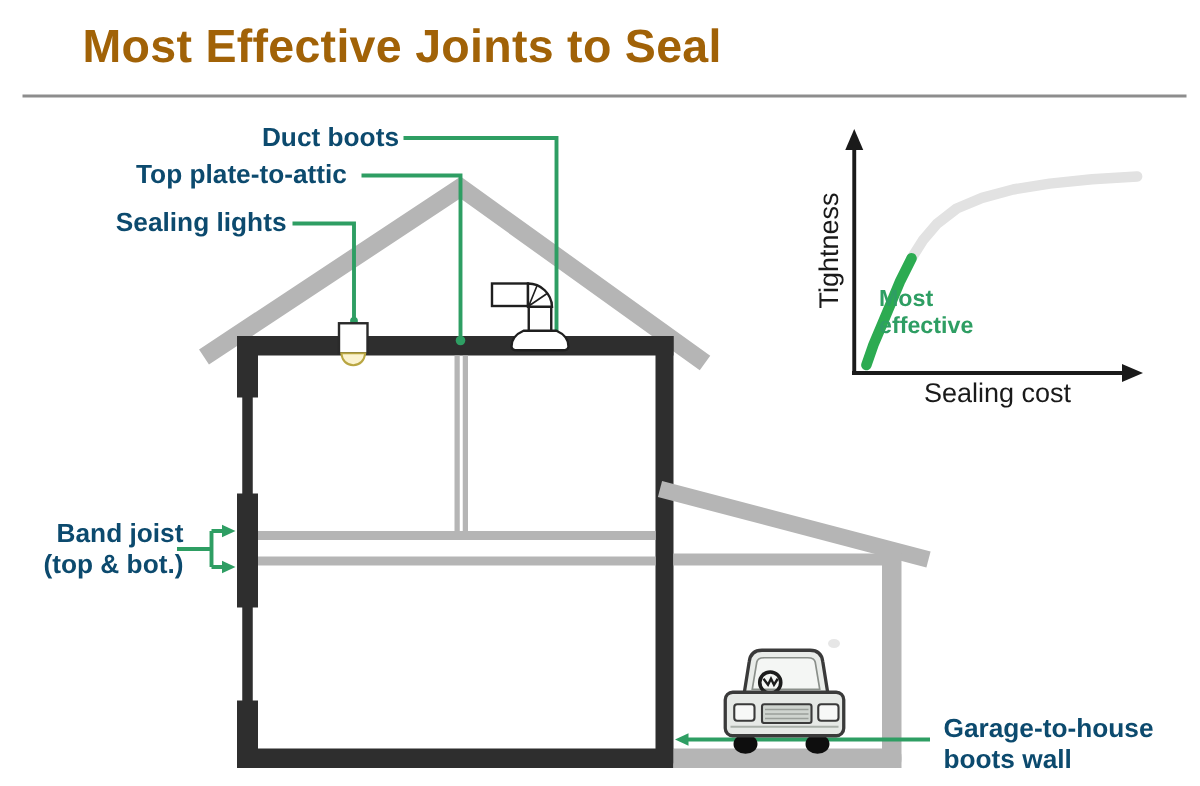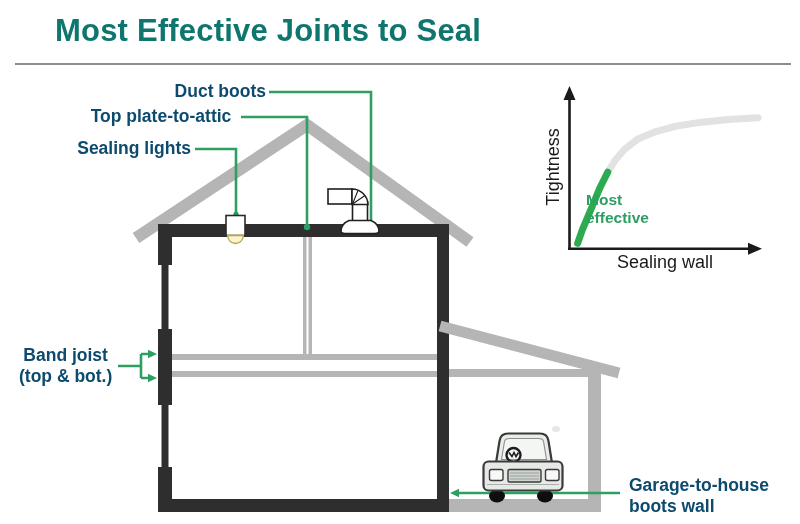--- a/index.html
+++ b/index.html
@@ -3,28 +3,28 @@
 <meta charset="utf-8">
 <style>
   html,body{margin:0;padding:0;background:#ffffff;}
   #stage{
     position:relative;width:800px;height:524px;background:#ffffff;overflow:hidden;
     font-family:"Liberation Sans", sans-serif;
   }
   #diagram-svg{position:absolute;left:0;top:0;}
   .txt{position:absolute;white-space:nowrap;}
   .page-title{
-    left:55px;top:13px;font-size:31px;font-weight:bold;color:#0f766e;letter-spacing:.2px;
+    left:55px;top:13px;font-size:31px;font-weight:bold;color:#a16207;letter-spacing:.2px;
   }
   .divider{position:absolute;left:15px;top:63px;width:776px;height:2px;background:#8d8d8d;}
   .callout{font-size:17.5px;font-weight:bold;color:#0c4a6e;line-height:21px;}
   .lbl-duct{left:120px;top:81px;width:146px;text-align:right;}
   .lbl-topplate{left:72px;top:106px;width:178px;text-align:center;}
   .lbl-recessed{left:38px;top:138px;width:153px;text-align:right;}
-  .lbl-band{left:19px;top:345px;text-align:center;white-space:pre-line;}
+  .lbl-band{left:29px;top:345px;text-align:right;white-space:pre-line;}
   .lbl-garage{left:629px;top:475px;text-align:left;white-space:pre-line;}
   .inset-ylabel{
     left:553px;top:167px;font-size:18px;color:#1a1a1a;
     transform:translate(-50%,-50%) rotate(-90deg);
   }
   .inset-xlabel{left:572px;top:252px;width:186px;text-align:center;font-size:18px;color:#1a1a1a;}
   .inset-note{
     left:586px;top:191px;width:84px;
     font-size:15.5px;font-weight:bold;color:#2e9e63;line-height:18px;white-space:pre-line;
   }
@@ -125,16 +125,16 @@
 
   <div class="txt callout lbl-duct">Duct boots</div>
   <div class="txt callout lbl-topplate">Top plate-to-attic</div>
   <div class="txt callout lbl-recessed">Sealing lights</div>
   <div class="txt callout lbl-band">Band joist
 (top &amp; bot.)</div>
   <div class="txt callout lbl-garage">Garage-to-house
 boots wall</div>
 
   <div class="txt inset-ylabel">Tightness</div>
-  <div class="txt inset-xlabel">Sealing wall</div>
+  <div class="txt inset-xlabel">Sealing cost</div>
   <div class="txt inset-note">Most
 effective</div>
 </div>
 
 </body></html>

